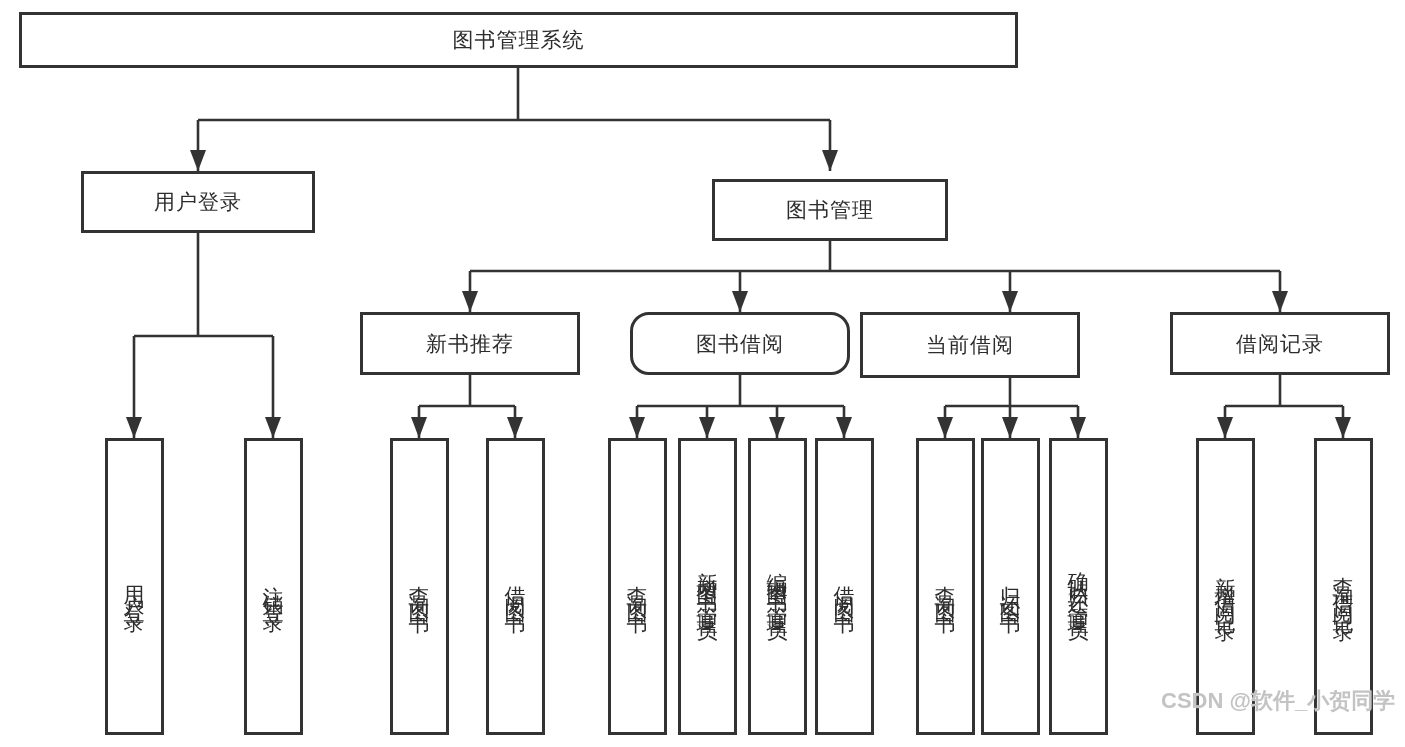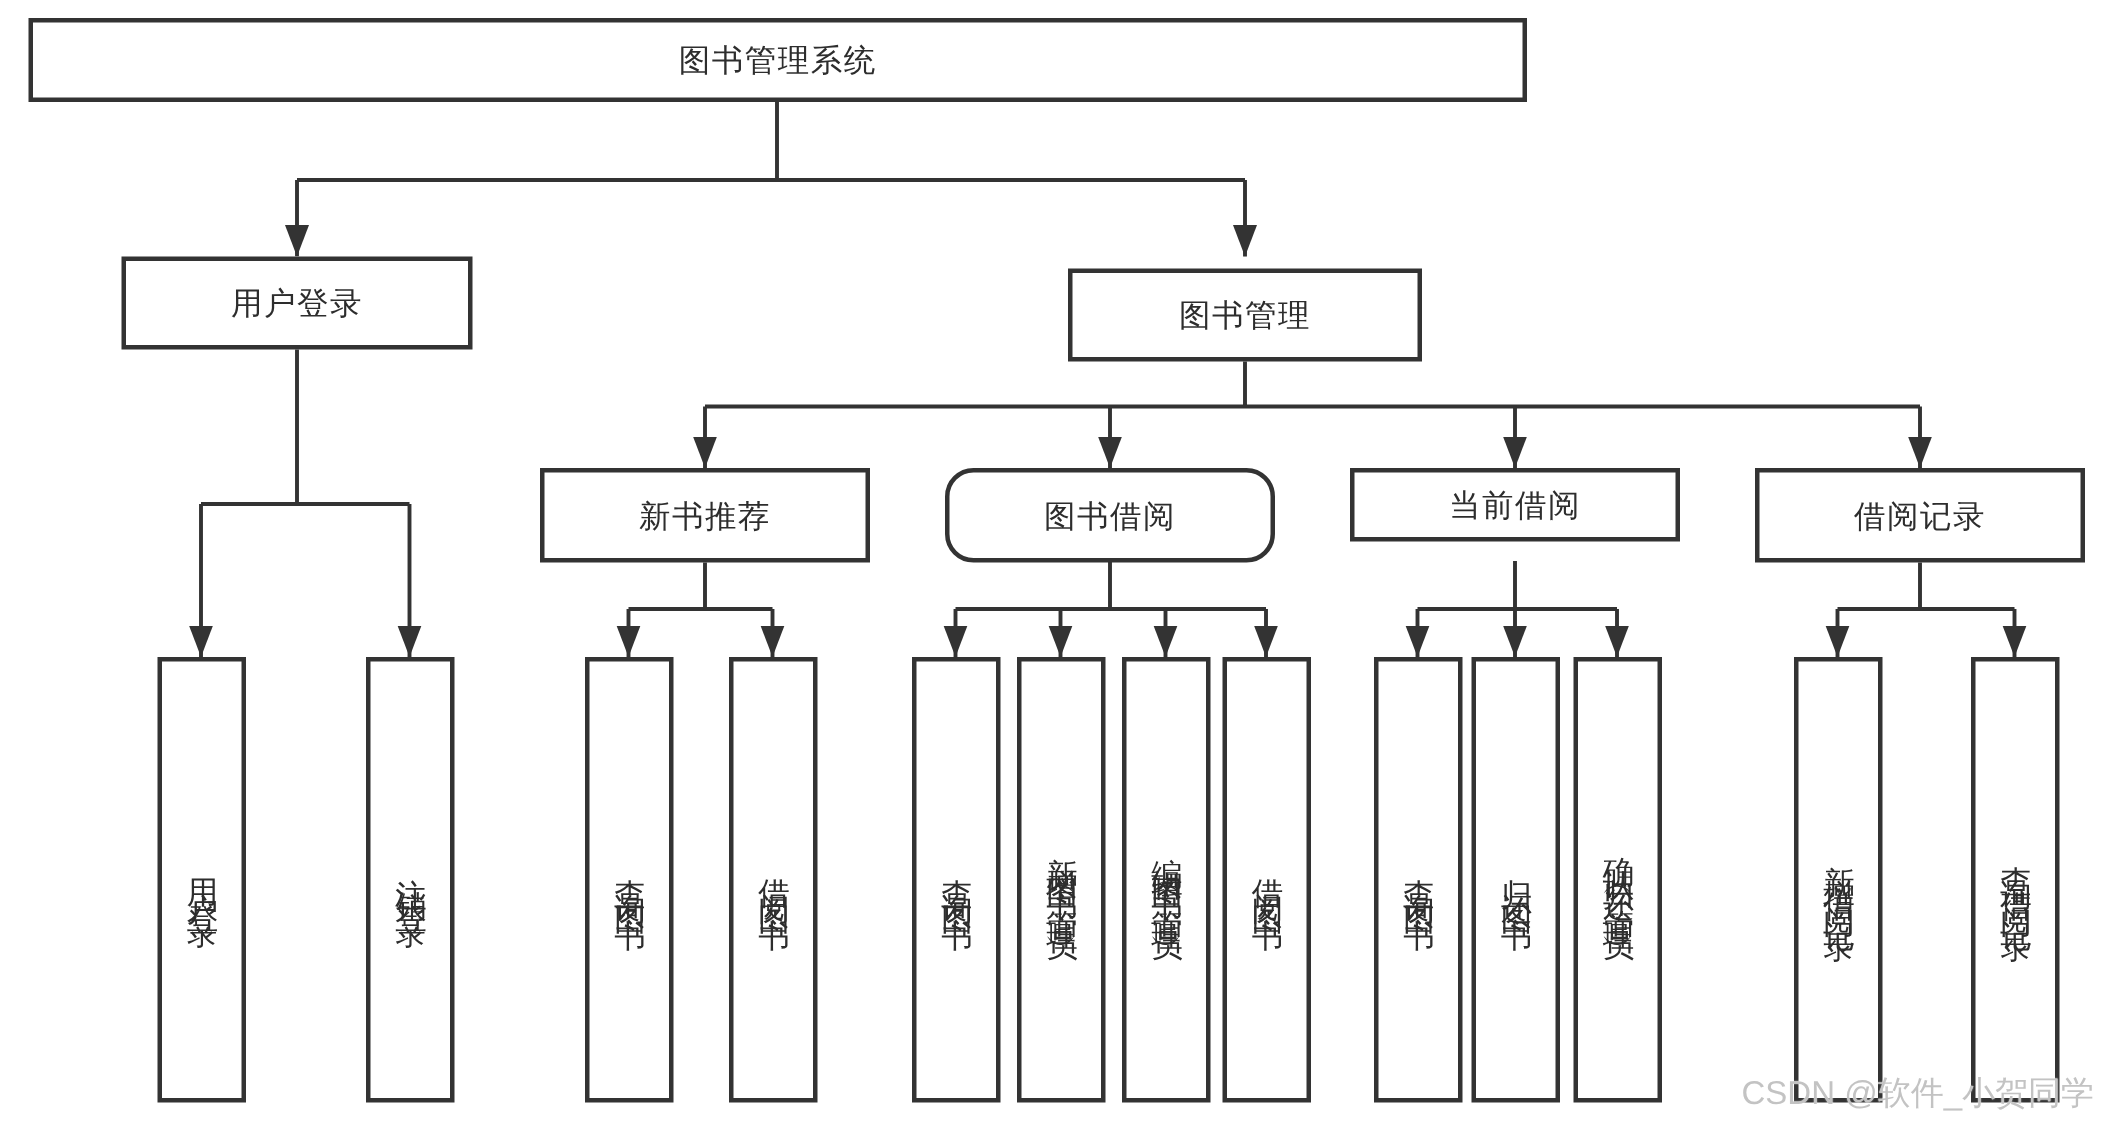--- a/index.html
+++ b/index.html
@@ -31,38 +31,39 @@
     line-height: 1;
     white-space: nowrap;
   }
   .vlabel.long { letter-spacing: 7px; }
   
   .p-root { left: 19px;  top: 12px;  width: 999px; height: 56px; }
   .p-l1a  { left: 81px;  top: 171px; width: 234px; height: 62px; }
   .p-l1b  { left: 712px; top: 179px; width: 236px; height: 62px; }
   .p-l2a  { left: 360px; top: 312px; width: 220px; height: 63px; }
   .p-l2b  { left: 630px; top: 312px; width: 220px; height: 63px; border-radius: 19px; }
-  .p-l2c  { left: 900px; top: 312px; width: 220px; height: 49px; text-align: center; }
+  .p-l2c  { left: 860px; top: 312px; width: 220px; height: 66px; text-align: center; }
   .p-l2d  { left: 1170px;top: 312px; width: 220px; height: 63px; }
   .leaf   { top: 438px; width: 59px; height: 297px; }
   .p-a1 { left: 105px; }  .p-a2 { left: 244px; }
   .p-b1 { left: 390px; }  .p-b2 { left: 486px; }
   .p-c1 { left: 608px; }  .p-c2 { left: 678px; }
   .p-c3 { left: 748px; }  .p-c4 { left: 815px; }
   .p-d1 { left: 916px; }  .p-d2 { left: 981px; }  .p-d3 { left: 1049px; }
   .p-e1 { left: 1196px; } .p-e2 { left: 1314px; }
   .watermark {
     position: absolute;
     left: 1161px;
-    top: 714px;
+    top: 686px;
     width: 244px;
     font-size: 22px;
     color: #c3c3c3;
     text-shadow: 0 0 1px #ffffff;
     white-space: nowrap;
+    font-weight: bold;
   }
 </style>
 </head>
 <body>
 
 <div class="canvas">
 
   <svg class="wires" width="1405" height="747" viewBox="0 0 1405 747">
     <defs>
       <marker id="arrow" markerUnits="userSpaceOnUse" markerWidth="26" markerHeight="18" refX="21" refY="8" orient="auto">

